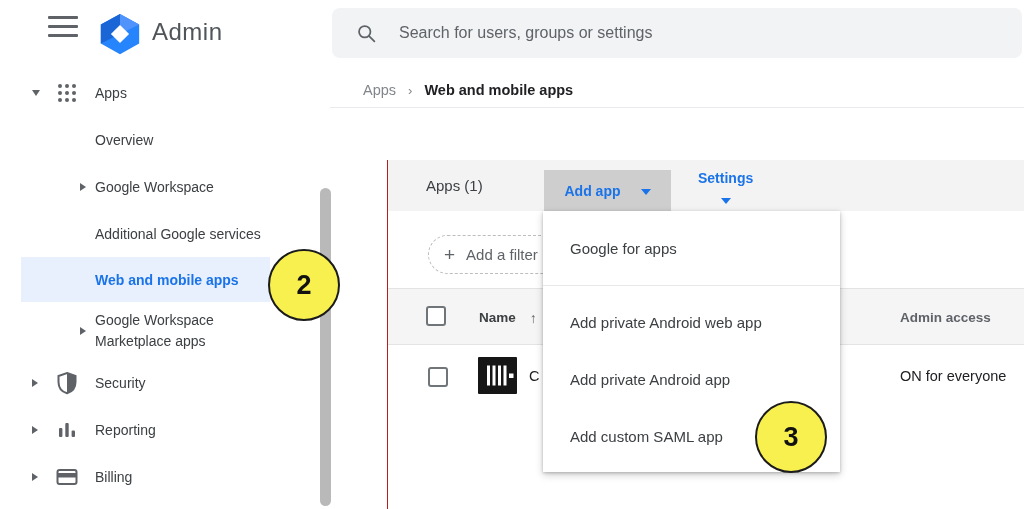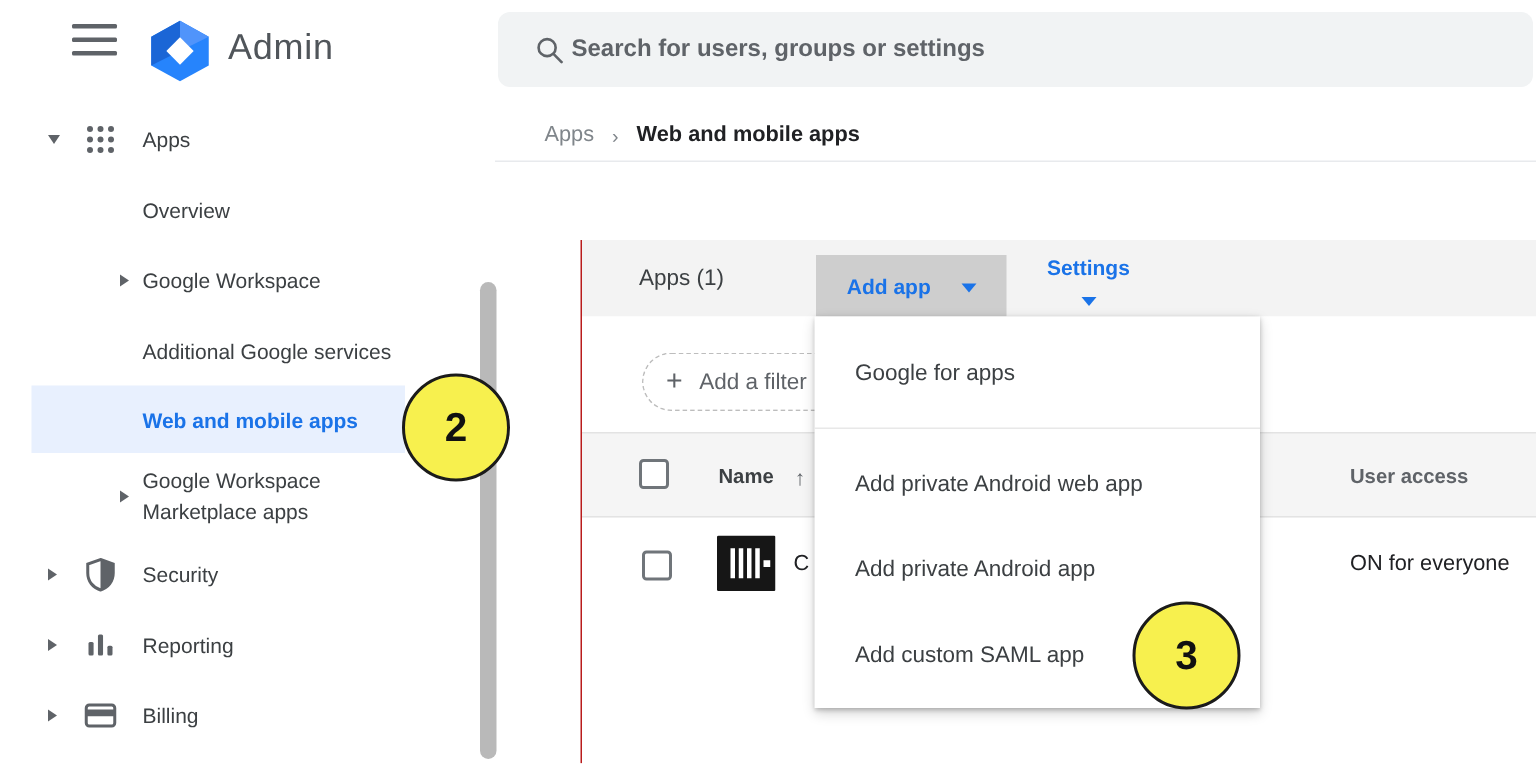--- a/index.html
+++ b/index.html
@@ -18,21 +18,21 @@
   .caret-r { position:absolute; width:0; height:0; border-left:6px solid #5f6368; border-top:4px solid transparent; border-bottom:4px solid transparent; }
   .caret-d { position:absolute; width:0; height:0; border-top:6px solid #5f6368; border-left:4px solid transparent; border-right:4px solid transparent; }
   .caret-l0 { left:32px; } .caret-l1 { left:80px; }
   .side-icon { position:absolute; left:55px; width:24px; height:24px; }
   .row-active { background:#e8f0fe; }
   .row-active .label { color:#1a73e8; font-weight:bold; }
   .scroll-thumb { position:absolute; left:320px; top:188px; width:11px; height:318px; background:#b9b9b9; border-radius:6px; z-index:5; }
   
   .searchbar { position:absolute; left:332px; top:8px; width:690px; height:50px; background:#f1f3f4; border-radius:8px; display:flex; align-items:center; padding-left:24px; }
   .searchbar svg { flex:0 0 auto; }
-  .searchbar input { border:none; outline:none; background:transparent; font-size:16px; color:#3c4043; margin-left:4px; width:560px; font-family:inherit;font-weight:bold; }
+  .searchbar input { border:none; outline:none; background:transparent; font-size:16px; color:#3c4043; margin-left:22px; width:560px; font-family:inherit; }
   .searchbar input::placeholder { color:#5f6368; opacity:1; }
   
   .breadcrumb { position:absolute; left:363px; top:79px; height:22px; display:flex; align-items:center; font-size:14.5px; }
   .crumb-parent { color:#80868b; cursor:pointer; }
   .crumb-sep { color:#80868b; margin:0 12px; font-size:13px; }
   .crumb-current { color:#202124; font-weight:bold; }
   .crumb-divider { position:absolute; left:330px; top:107px; width:694px; height:1px; background:#e8eaed; }
   
   .card { position:absolute; left:387px; top:160px; width:637px; height:349px; border-left:1px solid #b91c1c; background:#fff; }
   .toolbar { position:absolute; left:0; top:0; width:637px; height:51px; background:#f3f3f3; }
@@ -194,21 +194,21 @@
         <span>Add a filter</span>
       </div>
     </div>
 
     <div class="thead">
       <div class="checkbox cb-head"></div>
       <div class="col-name">
         <span>Name</span>
         <span class="sort-arrow">↑</span>
       </div>
-      <div class="col-access">User access</div>
+      <div class="col-access">Admin access</div>
     </div>
 
     <div class="trow">
       <div class="checkbox cb-row"></div>
       <svg class="app-icon" viewBox="0 0 39 37">
         <rect x="0" y="0" width="39" height="37" rx="1" fill="#161616"></rect>
         <g fill="#ffffff">
           <rect x="9" y="8.5" width="3" height="20"></rect>
           <rect x="14.5" y="8.5" width="3" height="20"></rect>
           <rect x="20" y="8.5" width="3" height="20"></rect>

